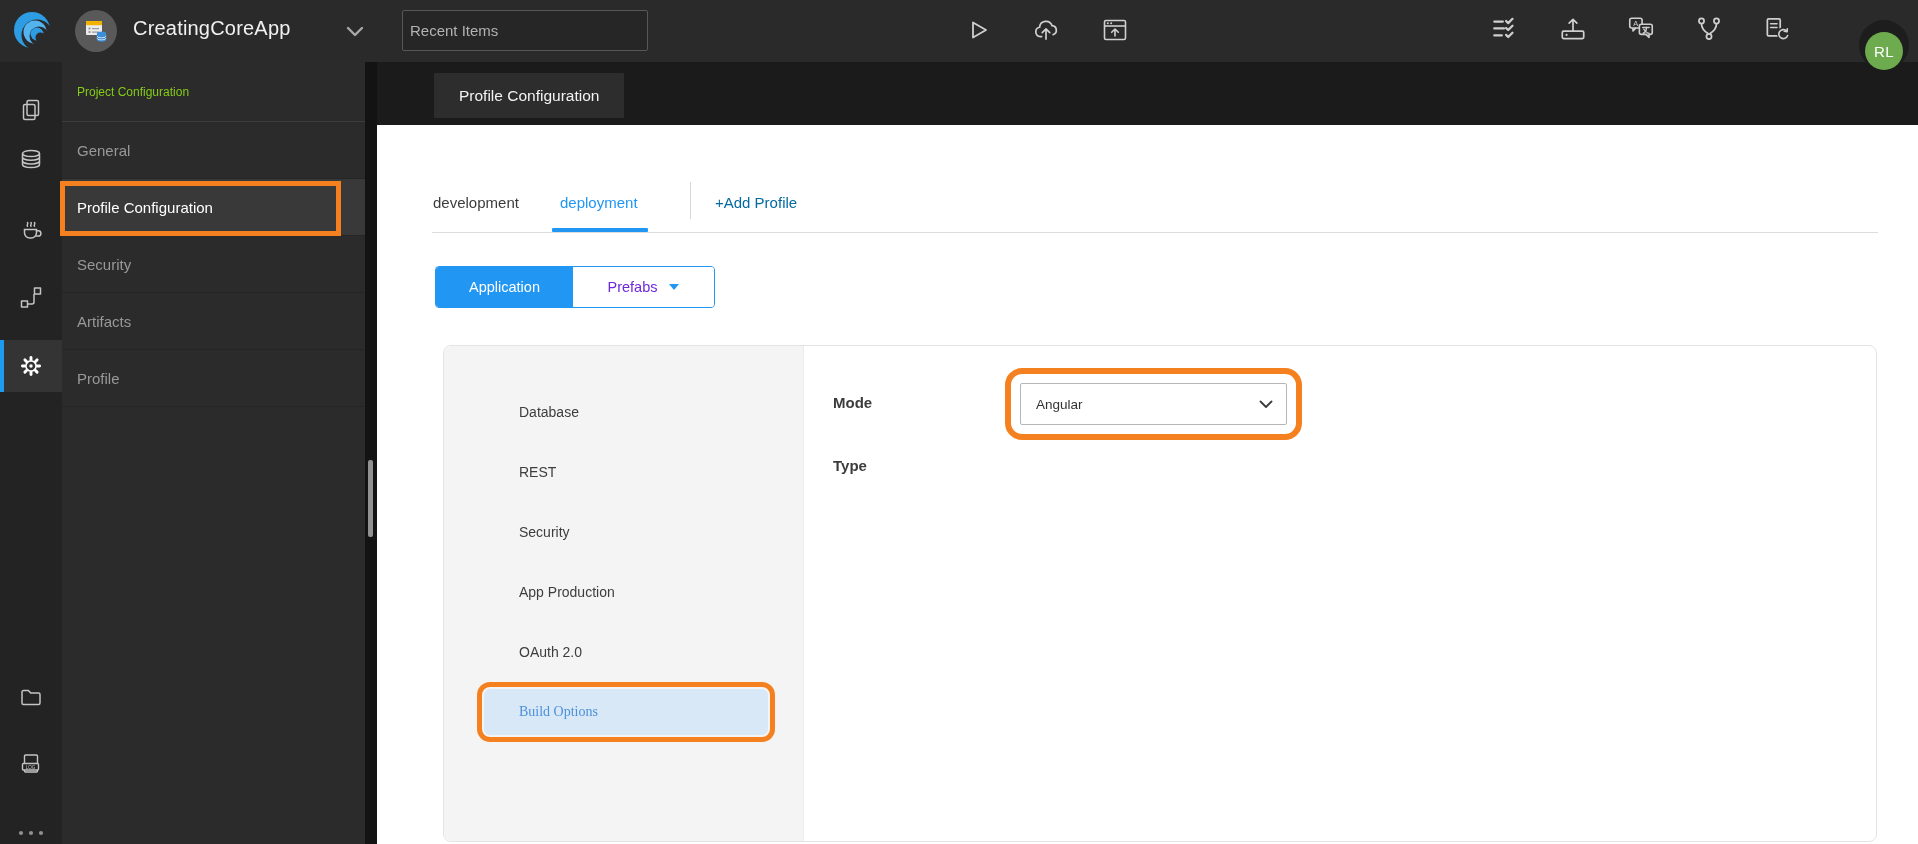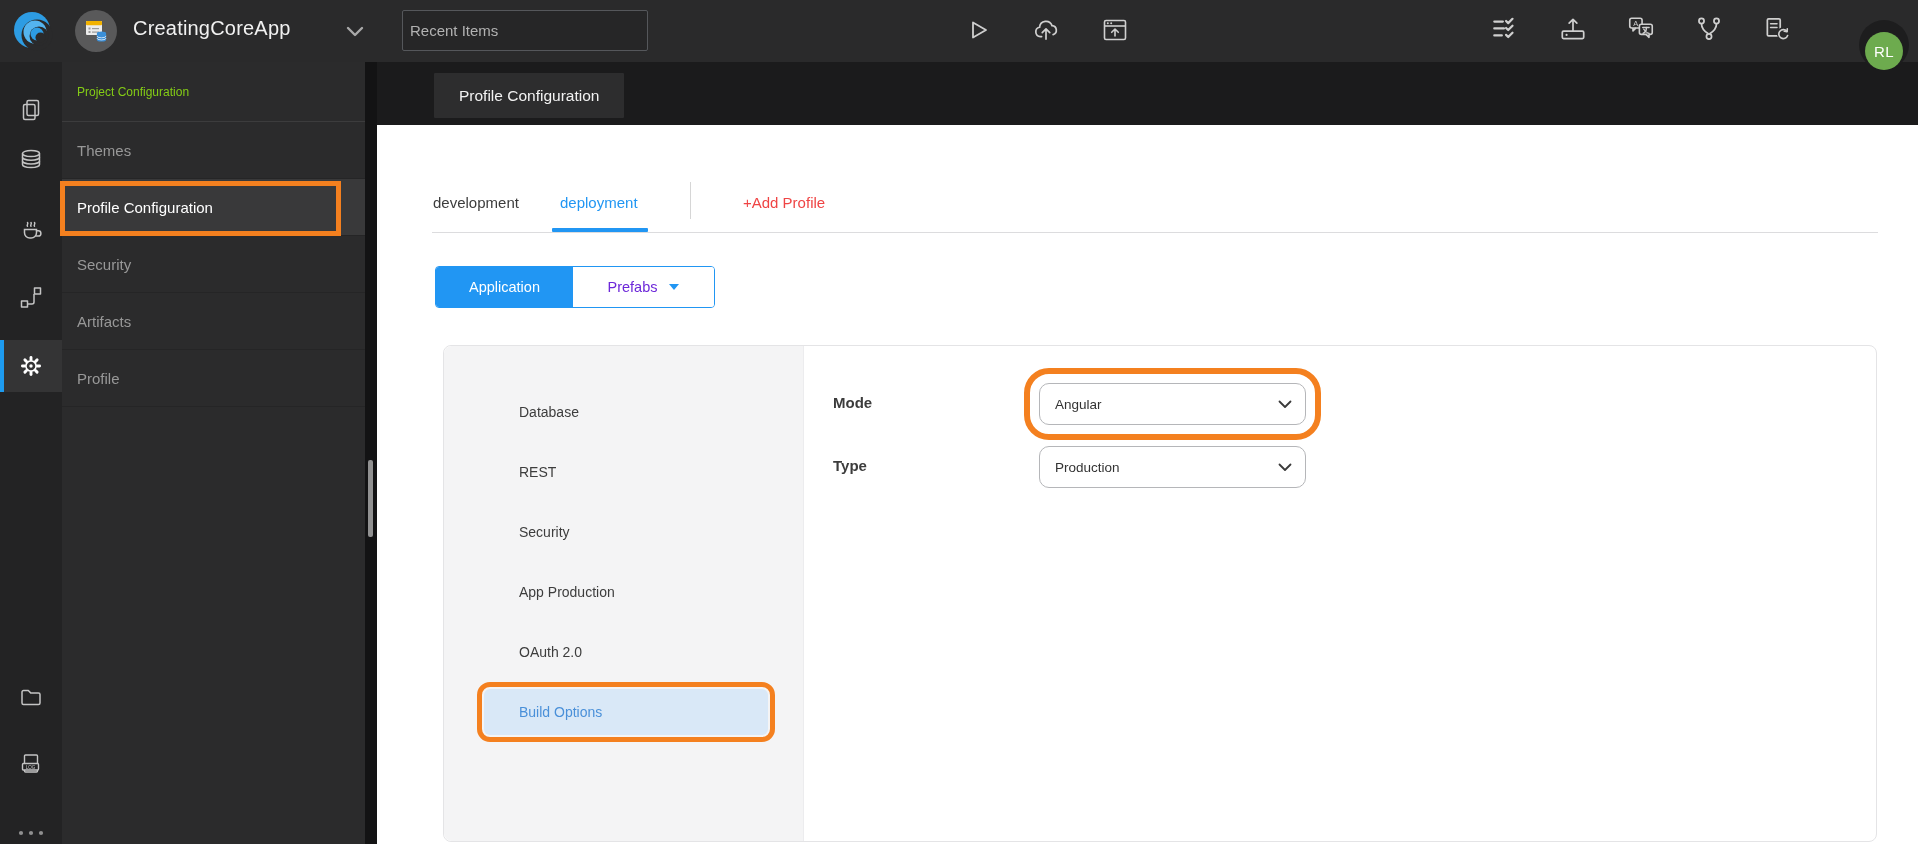--- a/index.html
+++ b/index.html
@@ -41,37 +41,37 @@
   .main { position:absolute; left:377px; top:62px; width:1541px; height:782px; }
   .main-header { position:absolute; left:0; top:0; width:1541px; height:63px; background:#1b1b1c; }
   .header-tab { position:absolute; left:57px; top:11px; height:45px; padding:0 25px; background:#2d2d2e; color:#f2f2f2; font-size:15.5px; display:flex; align-items:center; border-radius:1px; cursor:pointer; }
   .content { position:absolute; left:0; top:63px; width:1541px; height:547px; background:#fff; }
 
   .ptab { position:absolute; top:62px; height:30px; display:flex; align-items:center; font-size:15px; cursor:pointer; background:none; border:none; font-family:"Liberation Sans",sans-serif; }
   .ptab-dev { left:56px; color:#3c3c3c; }
   .ptab-dep { left:183px; color:#2196f3; }
   .ptab-underline { position:absolute; left:175px; top:103px; width:96px; height:4px; background:#2196f3; border-radius:1px; }
   .ptab-divider { position:absolute; left:313px; top:57px; width:1px; height:37px; background:#d6d6d6; }
-  .add-profile { position:absolute; left:338px; top:62px; height:30px; display:flex; align-items:center; color:#ef4444; font-size:15px; cursor:pointer; background:none; border:none; font-family:"Liberation Sans",sans-serif;margin-left:28px; }
+  .add-profile { position:absolute; left:338px; top:62px; height:30px; display:flex; align-items:center; color:#0369a1; font-size:15px; cursor:pointer; background:none; border:none; font-family:"Liberation Sans",sans-serif; }
   .tabs-rule { position:absolute; left:55px; top:107px; width:1446px; height:1px; background:#dcdcde; }
 
   .toggle { position:absolute; left:58px; top:141px; height:42px; display:flex; border:1px solid #2196f3; border-radius:4px; overflow:hidden; }
   .toggle-left { width:137px; background:#2196f3; color:#fff; font-size:14.5px; display:flex; align-items:center; justify-content:center; border:none; cursor:pointer; font-family:"Liberation Sans",sans-serif; }
   .toggle-right { width:141px; background:#fff; color:#6d28d9; font-size:14.5px; display:flex; align-items:center; justify-content:center; gap:12px; border:none; cursor:pointer; font-family:"Liberation Sans",sans-serif; }
   .caret-down { width:0; height:0; border-left:5px solid transparent; border-right:5px solid transparent; border-top:6px solid #2196f3; }
 
   .card { position:absolute; left:66px; top:220px; width:1434px; height:497px; border:1px solid #e4e4e6; border-radius:8px; background:#fff; }
   .card-left { position:absolute; left:0; top:0; width:360px; height:495px; background:#f4f4f5; border-right:1px solid #ececee; border-radius:8px 0 0 8px; padding-top:43px; }
   .menu-item { height:46px; margin:0 35px 14px 40px; display:flex; align-items:center; padding-left:35px; font-size:14px; color:#3d3d3d; border-radius:6px; cursor:pointer; }
-  .menu-item.active { background:#d9e8f7; color:#4a90d9; outline:5px solid #f4801f; outline-offset:2px; }
+  .menu-item.active { background:#d9e8f7; color:#4a90d9; outline:5px solid #f4801f; outline-offset:2px;font-family:Liberation Serif, serif; }
 
   .form-label { position:absolute; left:389px; font-size:15px; font-weight:700; color:#3c3c3c; }
   .mode-label { top:48px; }
   .type-label { top:111px; }
-  .selectbox { position:absolute; left:595px; width:267px; height:42px; border:1px solid #b5b6b9; border-radius:10px; background:#fff; display:flex; align-items:center; justify-content:space-between; padding:0 13px 0 15px; font-size:13.5px; color:#333; cursor:pointer; }
+  .selectbox { position:absolute; left:576px; width:267px; height:42px; border:1px solid #b5b6b9; border-radius:2px; background:#fff; display:flex; align-items:center; justify-content:space-between; padding:0 13px 0 15px; font-size:13.5px; color:#333; cursor:pointer; }
   .mode-select { top:37px; outline:6px solid #f4801f; outline-offset:9px; }
   .type-select { top:100px; }
 </style>
 </head>
 <body>
 
 <div id="app">
 
   <div class="topbar">
     <svg class="logo" viewBox="0 0 50 50">
@@ -266,21 +266,21 @@
       <svg width="32" height="10" viewBox="0 0 32 10">
           <circle cx="6" cy="5" r="2.1" fill="#8f8f8f"></circle>
           <circle cx="16" cy="5" r="2.1" fill="#8f8f8f"></circle>
           <circle cx="26" cy="5" r="2.1" fill="#8f8f8f"></circle>
         </svg>
     </button>
   </div>
 
   <div class="sidebar">
     <div class="sb-header">Project Configuration</div>
-    <div class="sb-item">Themes</div>
+    <div class="sb-item">General</div>
     <div class="sb-item active">Profile Configuration</div>
     <div class="sb-item">Security</div>
     <div class="sb-item">Artifacts</div>
     <div class="sb-item">Profile</div>
     <div class="sb-ring"></div>
   </div>
 
   <div class="scrollstrip">
     <div class="scroll-thumb"></div>
   </div>
@@ -318,23 +318,17 @@
 
         <div class="form-label mode-label">Mode</div>
         <div class="selectbox mode-select">
           <span>Angular</span>
           <svg width="14" height="9" viewBox="0 0 14 9">
               <polyline points="1.5,1.5 7,7 12.5,1.5" fill="none" stroke="#3a3a3a" stroke-width="1.8" stroke-linecap="round" stroke-linejoin="round"></polyline>
             </svg>
         </div>
 
         <div class="form-label type-label">Type</div>
-        <div class="selectbox type-select">
-          <span>Production</span>
-          <svg width="14" height="9" viewBox="0 0 14 9">
-              <polyline points="1.5,1.5 7,7 12.5,1.5" fill="none" stroke="#3a3a3a" stroke-width="1.8" stroke-linecap="round" stroke-linejoin="round"></polyline>
-            </svg>
-        </div>
       </div>
     </div>
   </div>
 
 </div>
 
 </body></html>

